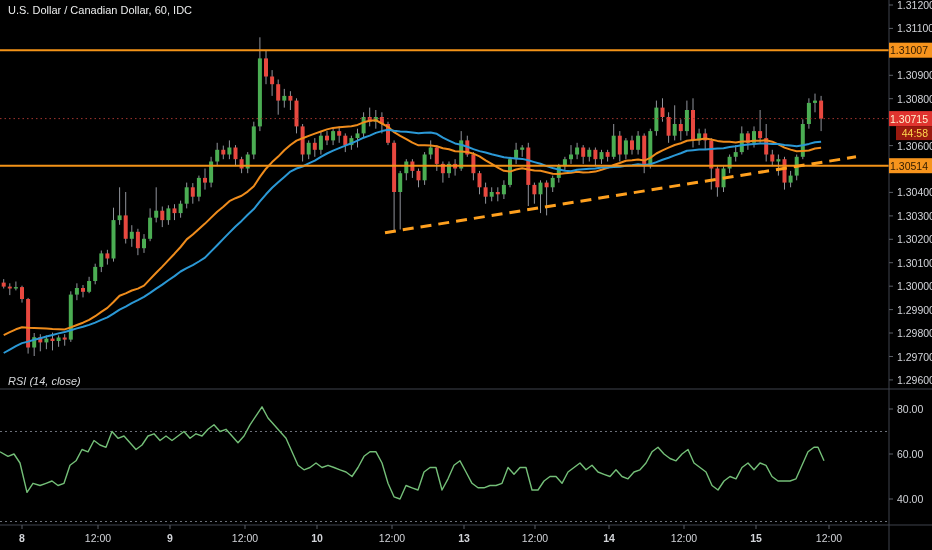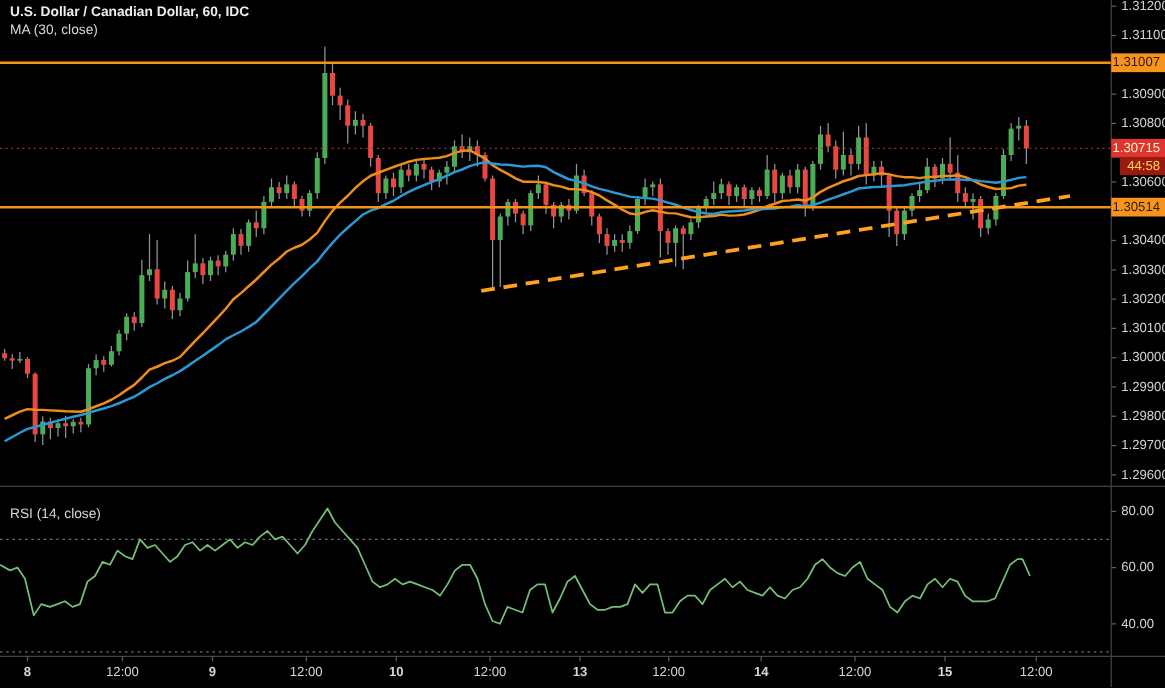--- a/index.html
+++ b/index.html
@@ -1,23 +1,23 @@
 <!DOCTYPE html>
 <html><head>
 <meta charset="utf-8">
 <style>
   html,body{margin:0;padding:0;background:#000;}
   #app{position:relative;width:932px;height:550px;background:#000;overflow:hidden;
        font-family:"Liberation Sans","DejaVu Sans",sans-serif;}
   #chart-svg{position:absolute;left:0;top:0;}
   .legend{position:absolute;left:8px;color:#d5d7da;font-size:11px;line-height:14px;
           text-shadow:0 0 3px #000, 0 0 3px #000; pointer-events:auto;}
-  .legend .sym{font-weight:bold;color:#eceded;}
+  .legend .sym{font-weight:normal;color:#eceded;}
   #main-legend{top:3px;}
-  #rsi-legend{top:404px;}
+  #rsi-legend{top:374px;font-style:italic;}
 </style>
 </head>
 <body>
 
 <div id="app">
   <div>
     <svg id="chart-svg" width="932" height="550" xmlns="http://www.w3.org/2000/svg">
         <rect x="0" y="0" width="932" height="550" fill="#000000"></rect>
         <g>
           <line x1="3.7" y1="279.1" x2="3.7" y2="288.5" stroke="#90939b" stroke-width="1"></line>
@@ -371,19 +371,18 @@
         <text x="928" y="165.7" fill="#301a00" font-size="10.5" text-anchor="end" dominant-baseline="central" font-family="&quot;Liberation Sans&quot;,&quot;DejaVu Sans&quot;,sans-serif" font-weight="normal">1.30514</text>
         <rect x="889" y="111.1" width="43" height="15" fill="#e0342f"></rect>
         <text x="928" y="118.6" fill="#fdf3d0" font-size="10.5" text-anchor="end" dominant-baseline="central" font-family="&quot;Liberation Sans&quot;,&quot;DejaVu Sans&quot;,sans-serif" font-weight="normal">1.30715</text>
         <rect x="896" y="126.1" width="36" height="14" fill="#9b1a0f"></rect>
         <text x="928" y="133.1" fill="#ffd84d" font-size="10.5" text-anchor="end" dominant-baseline="central" font-family="&quot;Liberation Sans&quot;,&quot;DejaVu Sans&quot;,sans-serif" font-weight="normal">44:58</text>
       </svg>
   </div>
 
   <div class="legend" id="main-legend">
     <div class="sym">U.S. Dollar / Canadian Dollar, 60, IDC</div>
-    <div>MA (30, close)</div>
   </div>
 
   <div class="legend" id="rsi-legend">
     <div>RSI (14, close)</div>
   </div>
 </div>
 
 </body></html>

